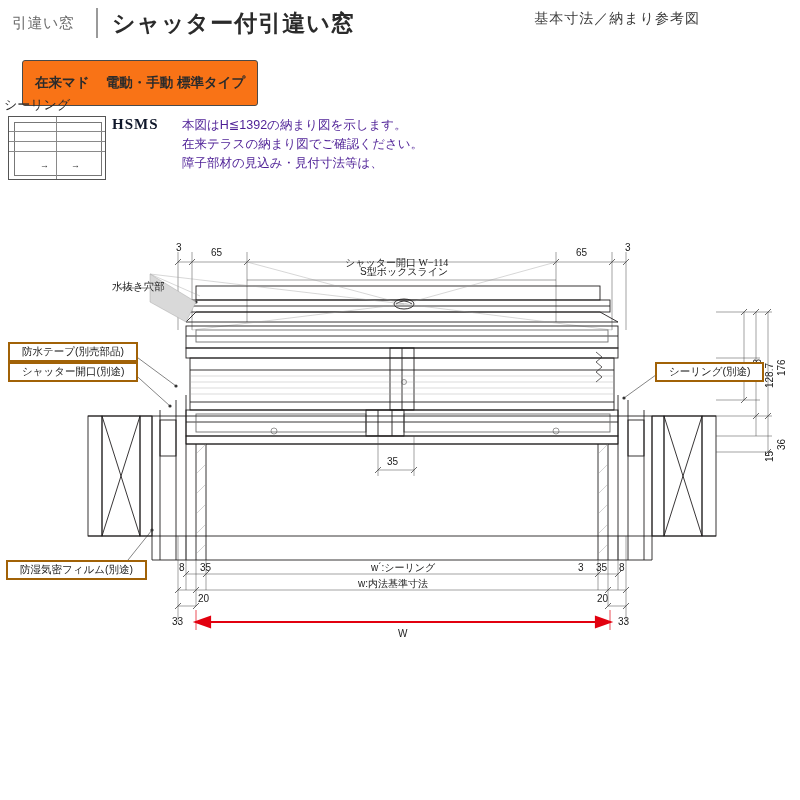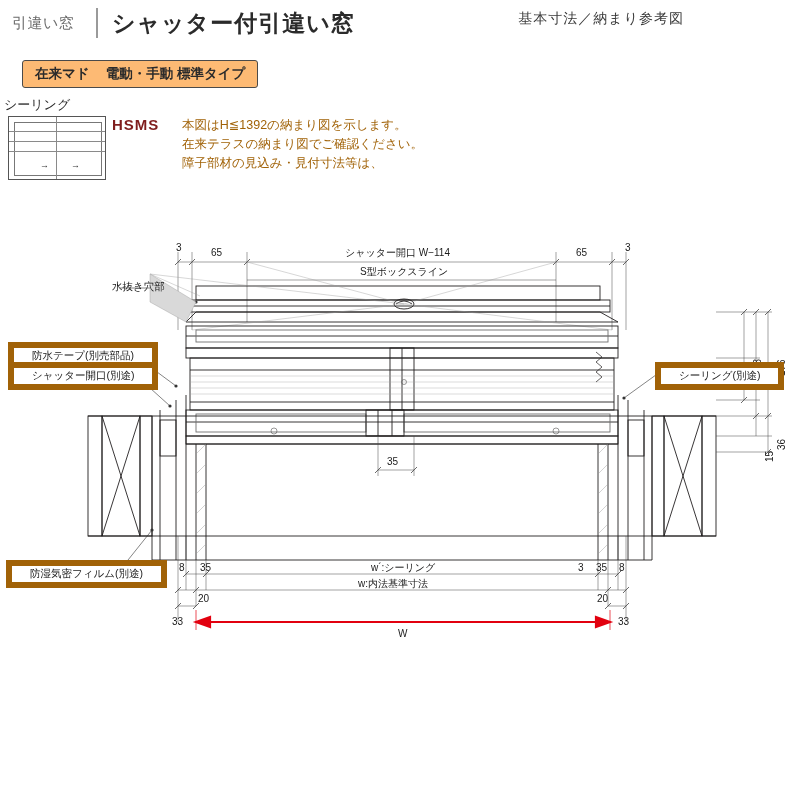--- a/index.html
+++ b/index.html
@@ -44,41 +44,41 @@
   .hdr-title {
     position: absolute;
     left: 112px; top: 8px;
     font-size: 23px;
     font-weight: bold;
     color: #2b2b2b;
     letter-spacing: 1px;
   }
   .hdr-right {
     position: absolute;
-    right: 28px; top: 10px;
+    right: 12px; top: 10px;
     font-size: 14px;
     color: #3a3a3a;
     letter-spacing: 1px;
   }
 
   
   .sub-box {
     position: absolute;
     left: 22px; top: 60px;
     height: 26px;
     border: 1px solid #4a4a4a;
     border-radius: 3px;
-    padding: 0 12px;
+    padding: 9px 12px;
     display: flex;
     align-items: center;
     gap: 16px;
     font-size: 13.5px;
     font-weight: bold;
     color: #2b2b2b;
-    background: #fdba74;
+    background: #f97316;
   }
 
   .section-label {
     position: absolute;
     left: 4px; top: 96px;
     font-size: 13px;
     color: #2b2b2b;
   }
 
   
@@ -111,28 +111,29 @@
     position: absolute;
     font-size: 9px;
     color: #333;
   }
   .thumb-code {
     position: absolute;
     left: 112px; top: 116px;
     font-size: 15px;
     font-weight: bold;
     letter-spacing: 1px;
-    color: #7f1d1d;
+    color: #0f172a;
+    font-family: Liberation Serif, serif;
   }
   .note-block {
     position: absolute;
     left: 182px; top: 116px;
     font-size: 12.5px;
     line-height: 19px;
-    color: #a16207;
+    color: #4c1d95;
   }
 
   
   .drawing {
     position: absolute;
     left: 0; top: 230px;
     width: 800px; height: 420px;
   }
   .drawing svg { display: block; }
 
@@ -141,23 +142,23 @@
     position: absolute;
     font-size: 10.5px;
     color: #1a1a1a;
     white-space: nowrap;
   }
   .lbl-box {
     position: absolute;
     font-size: 10.5px;
     color: #1a1a1a;
     white-space: nowrap;
-    border: 6px solid #a16207;
+    border: 2px solid #a16207;
     background: #fff;
-    padding: 1px 18px;
+    padding: 1px 12px;
   }
   .dim {
     position: absolute;
     font-size: 10px;
     color: #1a1a1a;
     white-space: nowrap;
   }
   .dim-v {
     position: absolute;
     font-size: 10px;
@@ -453,21 +454,21 @@
           <circle cx="152" cy="300" r="1.6"></circle>
           <circle cx="624" cy="168" r="1.6"></circle>
         </g>
 
         <polygon points="150,44 196,72 186,92 150,72" fill="#d9d9d9" stroke="#9a9a9a" stroke-width="0.4"></polygon>
       </g>
     </svg>
 
     <div class="dim" style="left:176px; top:12px;">3</div>
     <div class="dim" style="left:211px; top:17px;">65</div>
-    <div class="dim" style="left:345px; top:16px;">シャッター開口 W−114</div>
+    <div class="dim" style="left:345px; top:26px;font-family:Liberation Serif, serif;">シャッター開口 W−114</div>
     <div class="dim" style="left:360px; top:35px;">S型ボックスライン</div>
     <div class="dim" style="left:576px; top:17px;">65</div>
     <div class="dim" style="left:625px; top:12px;">3</div>
 
     <div class="dim-v" style="left:776px; top:146px;">176</div>
     <div class="dim-v" style="left:764px; top:158px;">128.7</div>
     <div class="dim-v" style="left:752px; top:140px;">88</div>
     <div class="dim-v" style="left:776px; top:220px;">36</div>
     <div class="dim-v" style="left:764px; top:232px;">15</div>
 

